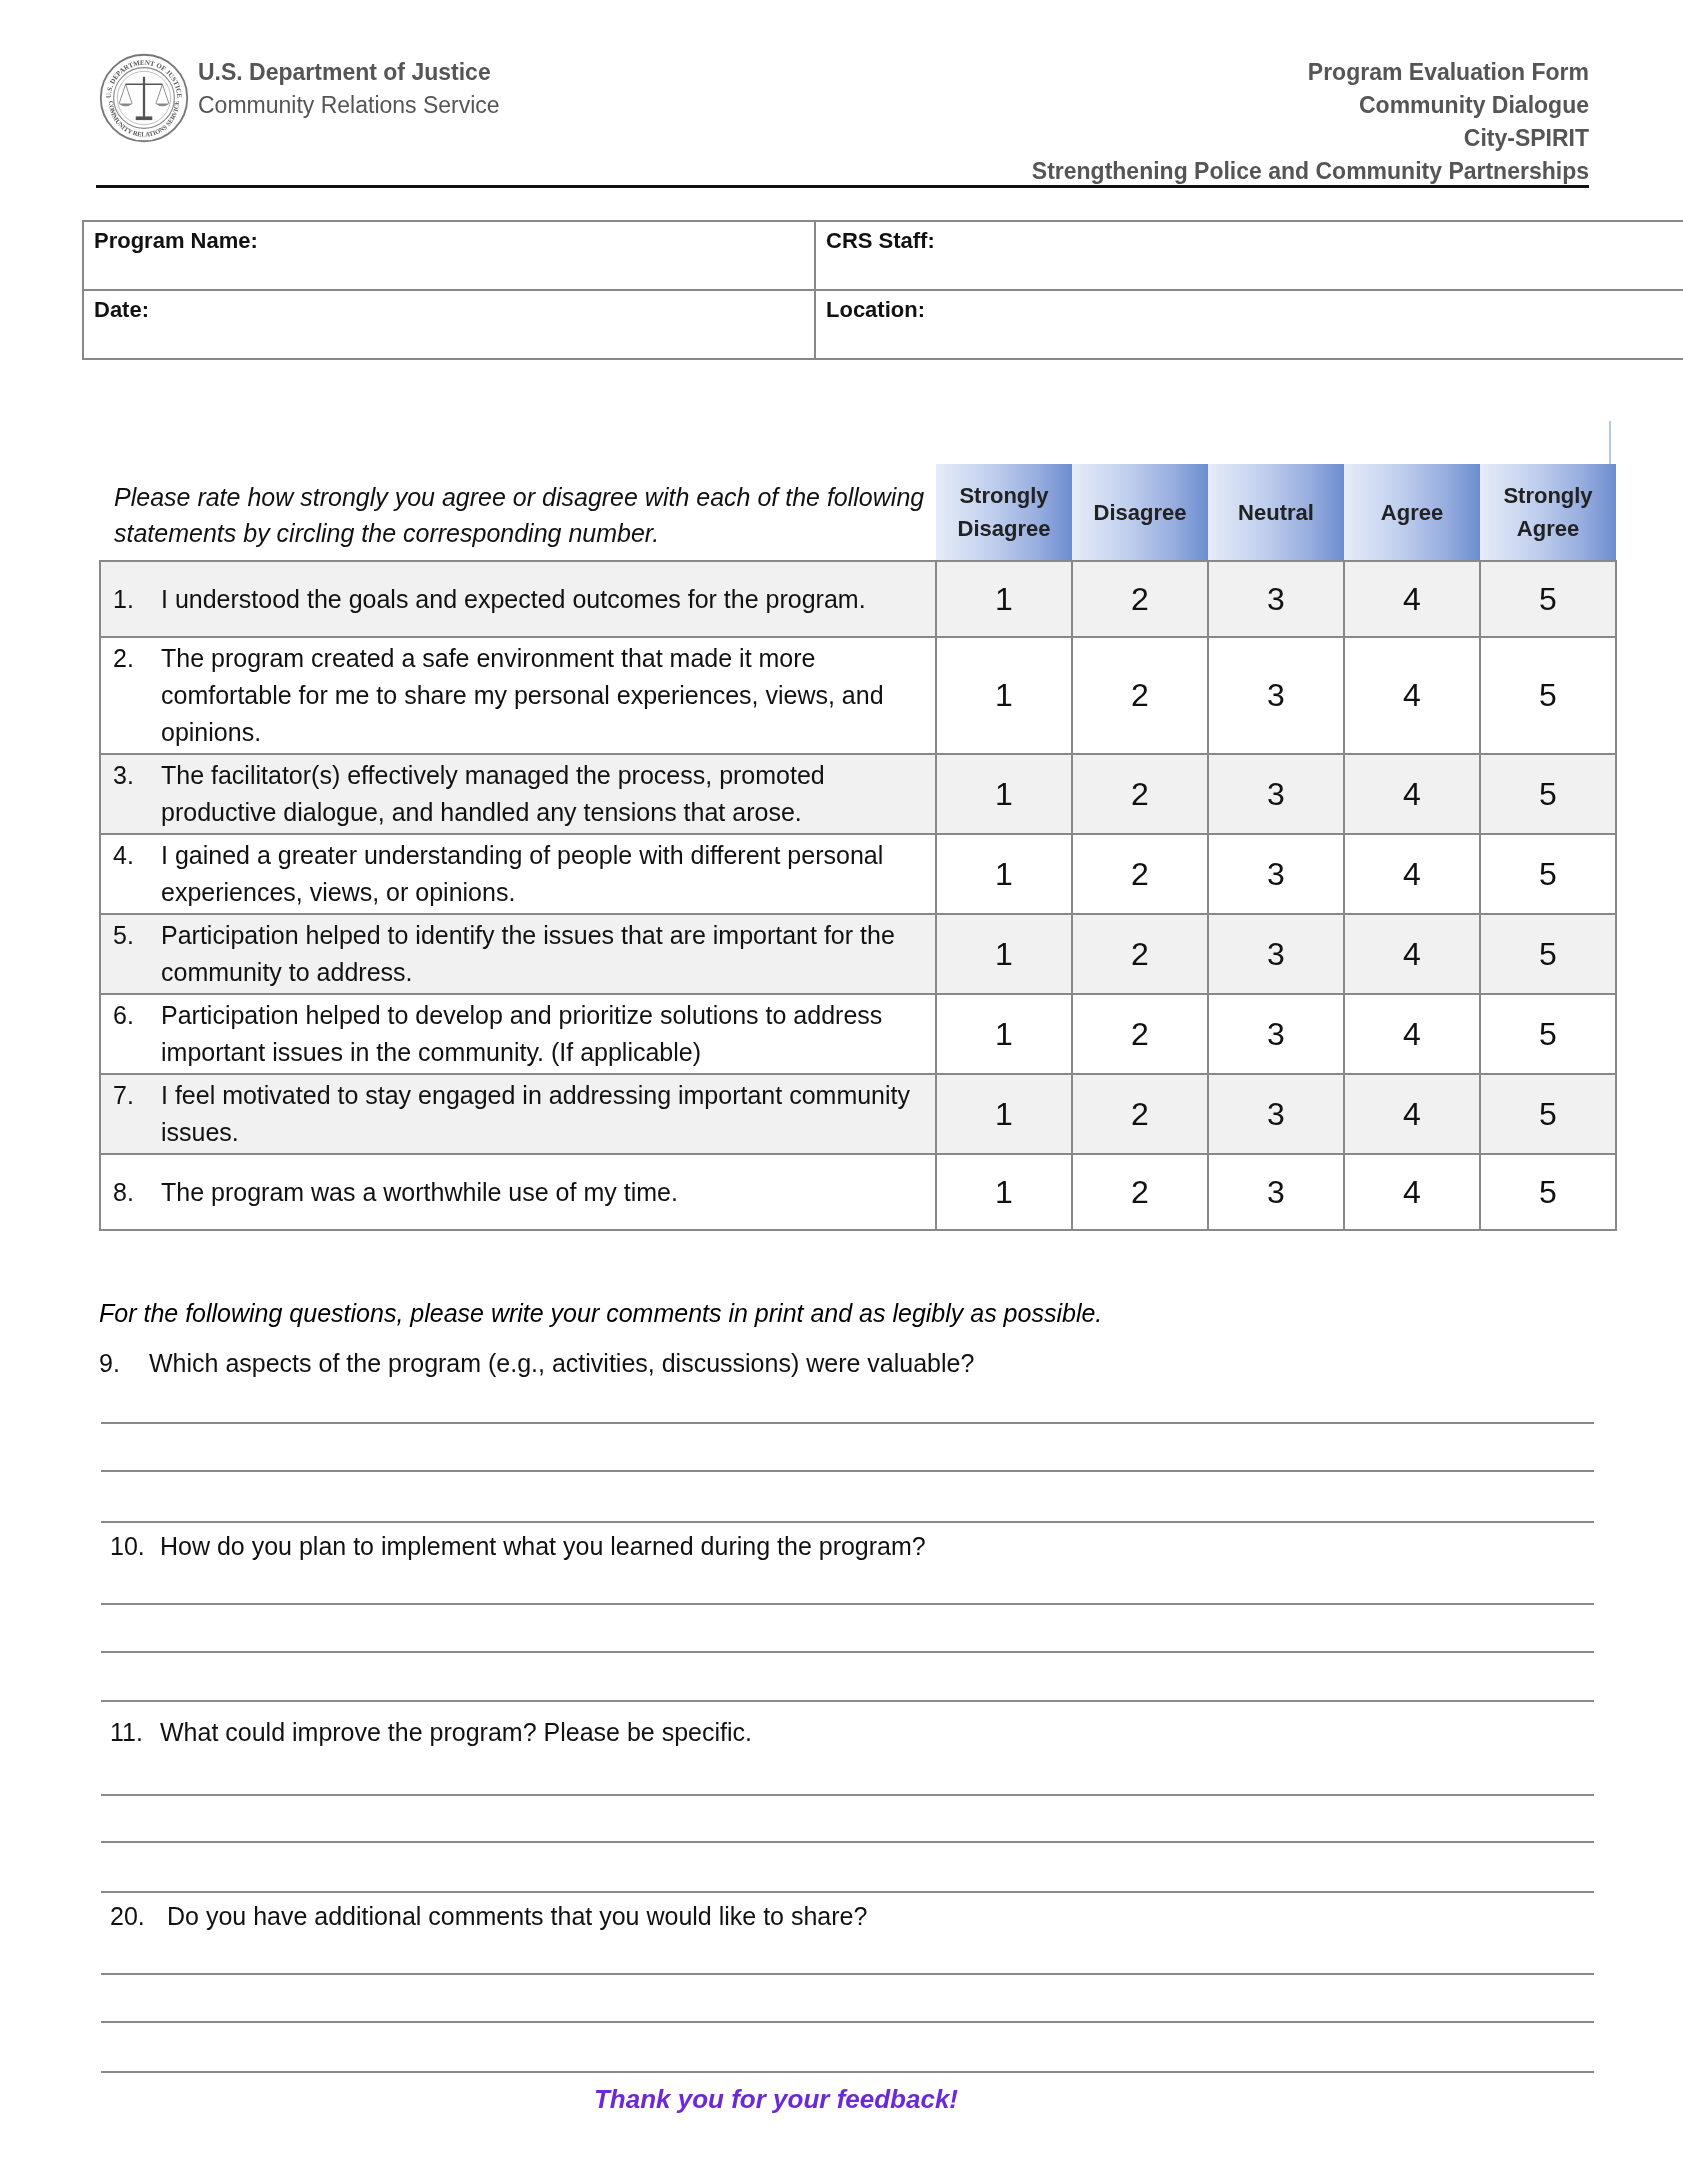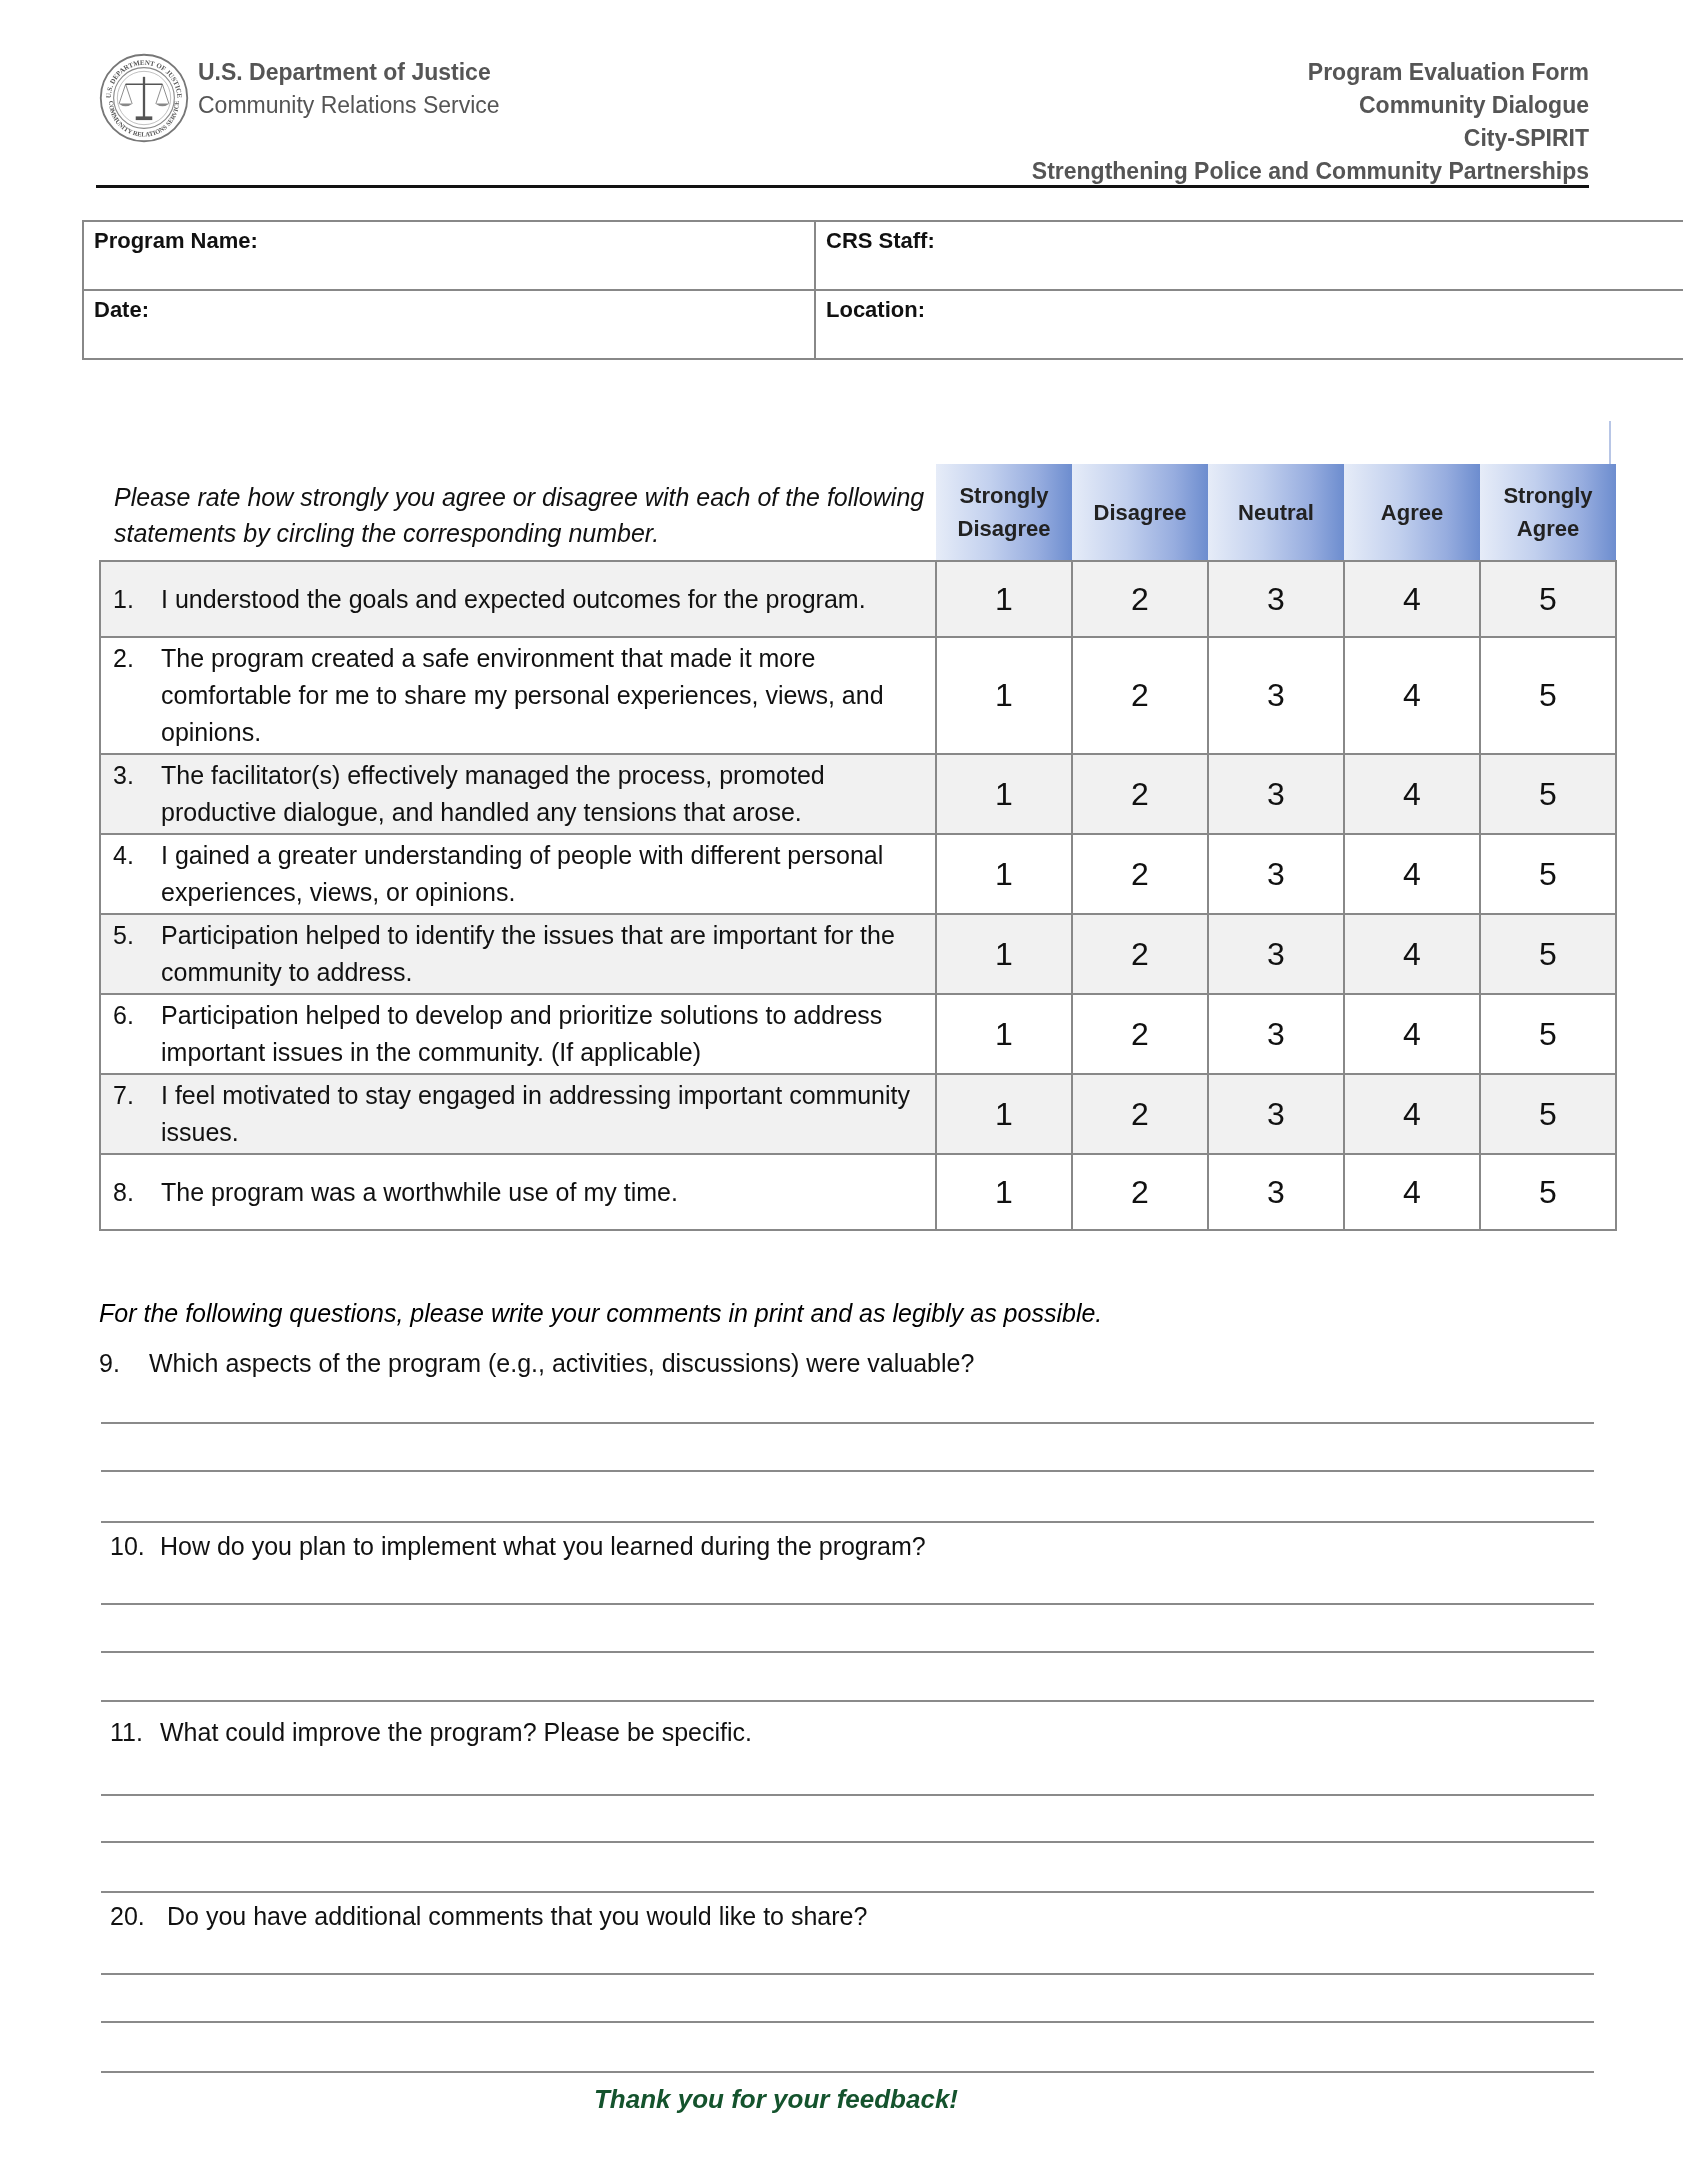--- a/index.html
+++ b/index.html
@@ -47,21 +47,21 @@
     .r3 td, .r4 td, .r5 td, .r6 td, .r7 td { height: 77px; }
     .r8 td { height: 76px; }
 
     
     .comments-note { position: absolute; left: 99px; top: 1299px; font-size: 25px; font-style: italic; color: #000000; }
     .q { position: absolute; font-size: 25px; color: #111; }
     .q .qn { display: inline-block; }
     .line { position: absolute; left: 101px; width: 1493px; height: 2px; background: #8a8a8a; }
     .answer { position: absolute; left: 101px; width: 1493px; border: none; background: transparent; outline: none; }
 
-    .thanks { position: absolute; left: 0; width: 1552px; top: 2084px; text-align: center; font-size: 26px; font-weight: bold; font-style: italic; color: #14532d; }
+    .thanks { position: absolute; left: 0; width: 1552px; top: 2084px; text-align: center; font-size: 26px; font-weight: bold; font-style: italic; color: #6d28d9; }
   </style>
 </head>
 <body>
 
 <div class="page">
 
   <div class="header">
     <svg class="seal" viewBox="0 0 100 100">
       <circle cx="50" cy="50" r="47" fill="none" stroke="#777" stroke-width="2"></circle>
       <circle cx="50" cy="50" r="33" fill="none" stroke="#888" stroke-width="1.2"></circle>

